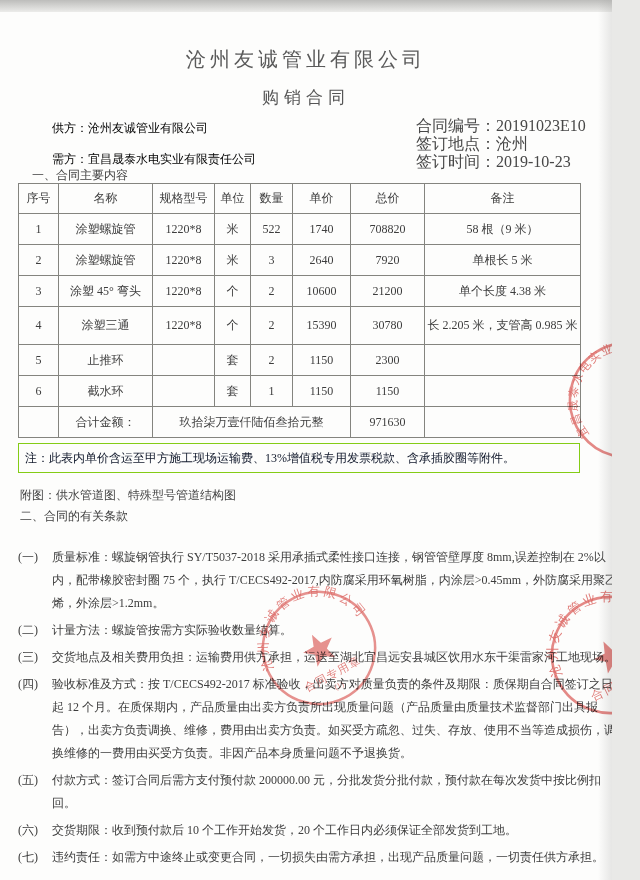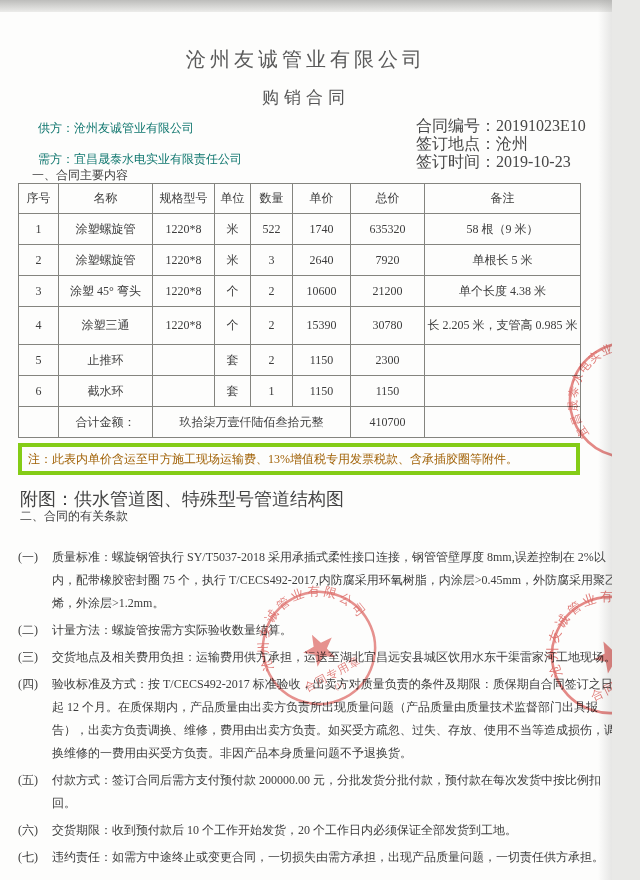--- a/index.html
+++ b/index.html
@@ -8,39 +8,39 @@
     font-family:"Liberation Serif","DejaVu Serif",serif;color:#414141;
   }
   .scan-edge-top{position:absolute;top:0;left:0;right:0;height:12px;
     background:linear-gradient(#bdbdbb,#ececea);}
   .scan-edge-right{position:absolute;top:0;right:0;bottom:0;width:14px;
     background:linear-gradient(to left,rgba(170,170,168,.28),rgba(170,170,168,0));pointer-events:none;}
   .doc-title{position:absolute;top:46px;left:0;width:100%;text-align:center;
     font-size:20px;letter-spacing:4px;color:#5a5a5a;}
   .doc-subtitle{position:absolute;top:86px;left:0;width:100%;text-align:center;
     font-size:17px;letter-spacing:5px;color:#555;}
-  .party-line{position:absolute;left:38px;font-size:12px;color:#0f766e;font-family:Liberation Mono, monospace;}
+  .party-line{position:absolute;left:52px;font-size:12px;color:#000000;font-family:Liberation Mono, monospace;}
   .meta-line{position:absolute;left:416px;font-size:16px;color:#474747;}
   .section-heading{position:absolute;left:20px;font-size:12px;color:#3d3d3d;}
   table.items{
     position:absolute;left:18px;top:183px;width:562px;border-collapse:collapse;table-layout:fixed;
     font-size:12px;color:#3d3d3d;
   }
   table.items td,table.items th{
     border:1px solid #84847f;text-align:center;vertical-align:middle;
     font-weight:normal;padding:1px 2px;line-height:15px;
   }
   tr.hdr{height:30px;padding-left:40px;}
   tr.row{height:31px;}
   tr.row-tall{height:38px;}
   .note-box{
-    position:absolute;left:18px;top:443px;width:562px;height:30px;border:4px solid #84cc16;
-    font-size:12px;color:#a16207;display:flex;align-items:center;padding:12px 6px;box-sizing:border-box;
-  }
-  .attach-line{position:absolute;left:20px;top:487px;font-size:18px;color:#434343;}
+    position:absolute;left:18px;top:443px;width:562px;height:30px;border:1px solid #84cc16;
+    font-size:12px;color:#0f172a;display:flex;align-items:center;padding:12px 6px;box-sizing:border-box;
+  }
+  .attach-line{position:absolute;left:20px;top:487px;font-size:12px;color:#434343;}
   .terms{position:absolute;left:18px;top:546px;width:606px;font-size:12px;color:#3c3c3c;}
   .term{position:relative;padding-left:34px;line-height:23px;margin-bottom:4px;}
   .term-marker{position:absolute;left:0;top:0;}
   .stamp{position:absolute;pointer-events:none;mix-blend-mode:multiply;opacity:.85;}
   .stamp text{font-family:"Liberation Serif","DejaVu Serif",serif;}
 </style>
 </head>
 <body>
 
 <div class="page">
@@ -81,21 +81,21 @@
       <th>总价</th>
       <th>备注</th>
     </tr>
     <tr class="row">
       <td>1</td>
       <td>涂塑螺旋管</td>
       <td>1220*8</td>
       <td>米</td>
       <td>522</td>
       <td>1740</td>
-      <td>635320</td>
+      <td>708820</td>
       <td>58 根（9 米）</td>
     </tr>
     <tr class="row">
       <td>2</td>
       <td>涂塑螺旋管</td>
       <td>1220*8</td>
       <td>米</td>
       <td>3</td>
       <td>2640</td>
       <td>7920</td>
@@ -138,21 +138,21 @@
       <td>套</td>
       <td>1</td>
       <td>1150</td>
       <td>1150</td>
       <td></td>
     </tr>
     <tr class="row">
       <td></td>
       <td>合计金额：</td>
       <td colspan="4">玖拾柒万壹仟陆佰叁拾元整</td>
-      <td>410700</td>
+      <td>971630</td>
       <td></td>
     </tr>
   </tbody>
     </table>
 
   <div class="note-box">注：此表内单价含运至甲方施工现场运输费、13%增值税专用发票税款、含承插胶圈等附件。</div>
 
   <div class="attach-line">附图：供水管道图、特殊型号管道结构图</div>
   <div class="section-heading" style="top:508px;">二、合同的有关条款</div>
 

